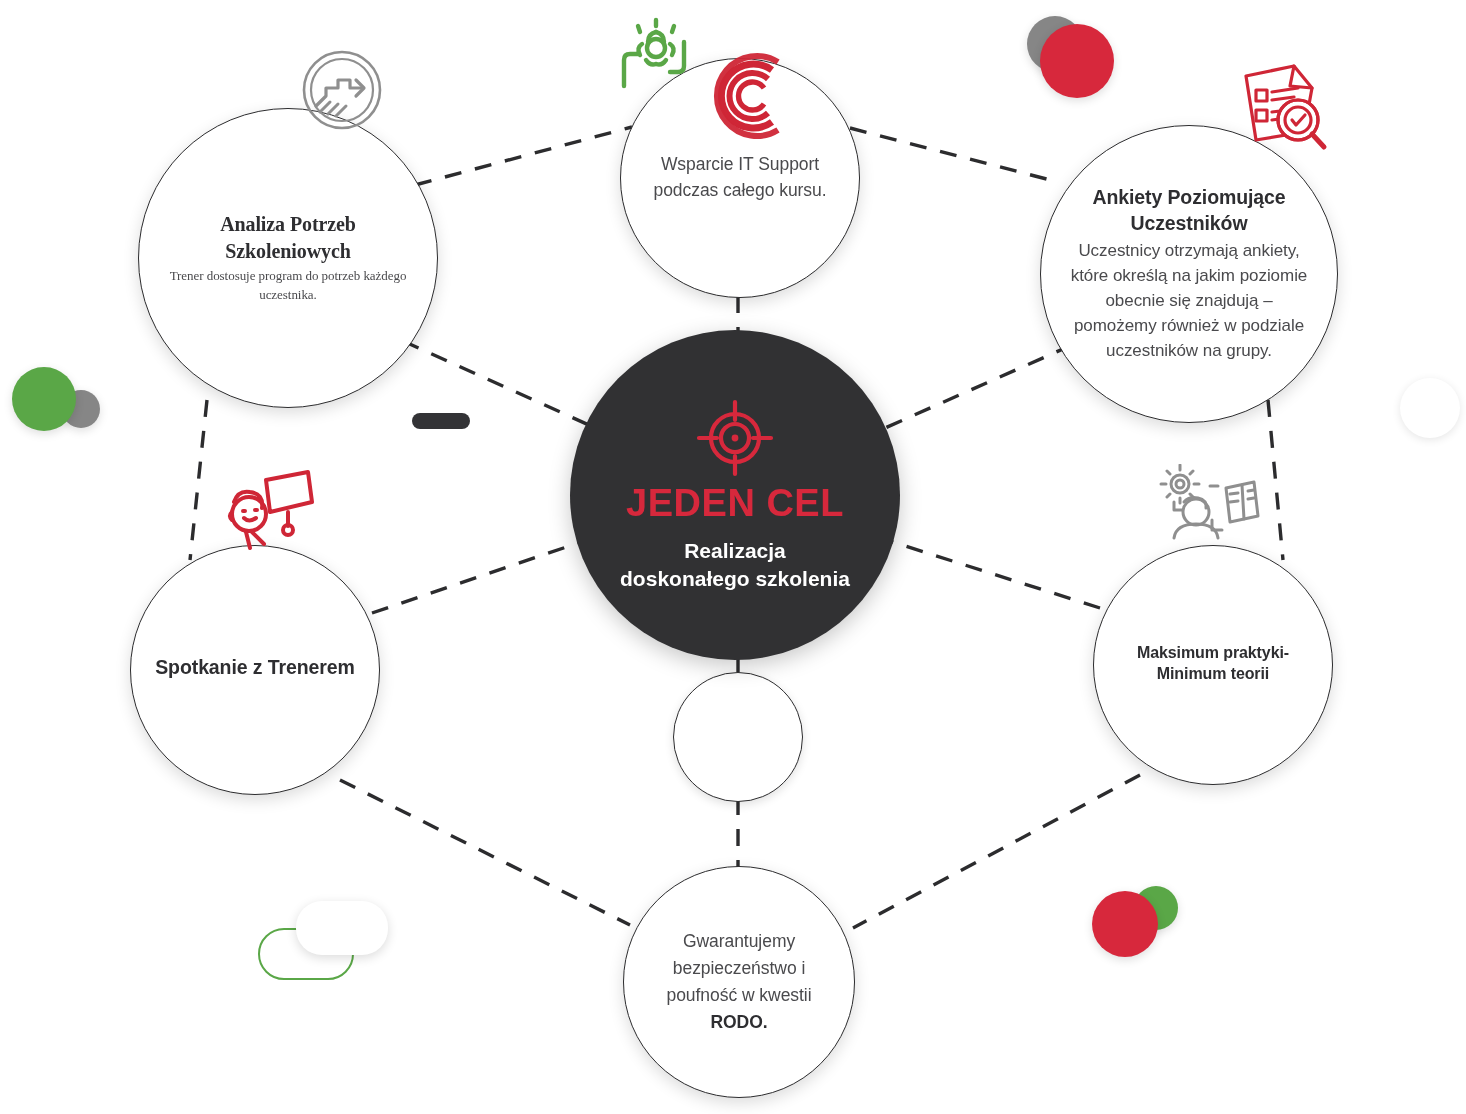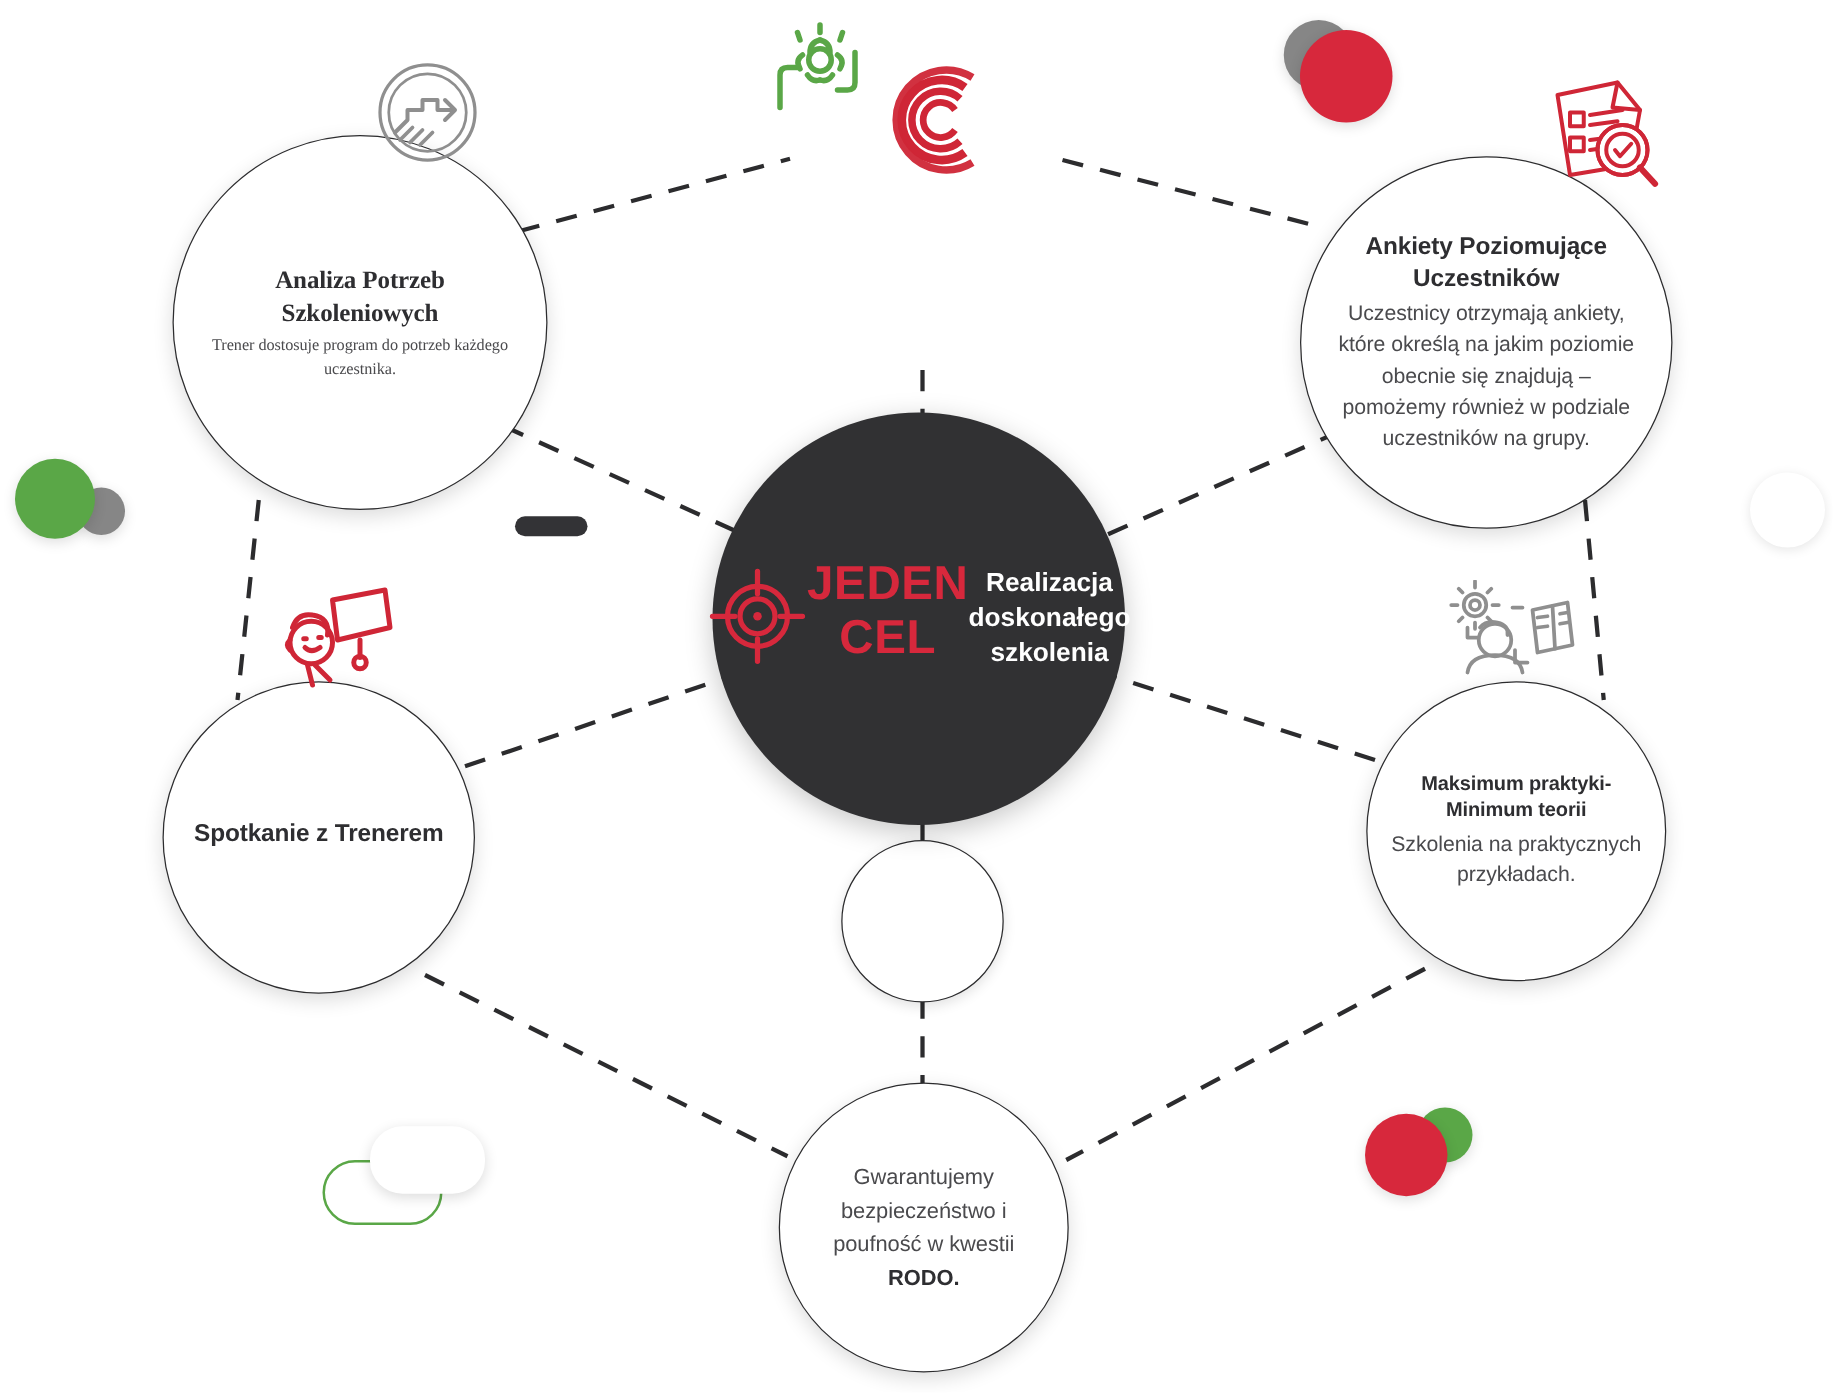--- a/index.html
+++ b/index.html
@@ -98,21 +98,21 @@
 
   
   #hub {
     position: absolute;
     left: 570px; top: 330px;
     width: 330px; height: 330px;
     border-radius: 50%;
     background: #313133;
     z-index: 6;
     display: flex;
-    flex-direction: row;
+    flex-direction: column;
     align-items: center;
     justify-content: center;
     text-align: center;
     box-shadow: 0 6px 22px rgba(0,0,0,0.22);
   }
   #hub .hub-icon { margin-bottom: 4px; line-height: 0; }
   #hub .hub-title {
     color: #d7283c;
     font-weight: bold;
     font-size: 38px;
@@ -296,33 +296,35 @@
       <div>Realizacja</div>
       <div>doskonałego szkolenia</div>
     </div>
   </div>
 
   <div class="node" id="node-analiza">
     <div class="title">Analiza Potrzeb Szkoleniowych</div>
     <div class="body">Trener dostosuje program do potrzeb każdego uczestnika.</div>
   </div>
 
+  <div class="node" id="node-wsparcie">
+    <div class="body">Wsparcie IT Support podczas całego kursu.</div>
+  </div>
 
   <div class="node" id="node-ankiety">
     <div class="title">Ankiety Poziomujące Uczestników</div>
     <div class="body">Uczestnicy otrzymają ankiety, które określą na jakim poziomie obecnie się znajdują – pomożemy również w podziale uczestników na grupy.</div>
   </div>
 
   <div class="node" id="node-spotkanie">
     <div class="title">Spotkanie z Trenerem</div>
   </div>
 
   <div class="node" id="node-maksimum">
     <div class="title">Maksimum praktyki- Minimum teorii</div>
-    <div class="body">Szkolenia na praktycznych przykładach.</div>
   </div>
 
   <div class="node" id="node-rodo">
     <div class="body"><span>Gwarantujemy bezpieczeństwo i poufność w kwestii </span><b>RODO.</b></div>
   </div>
 
   <div class="node" id="node-empty"></div>
 
 </div>
 

